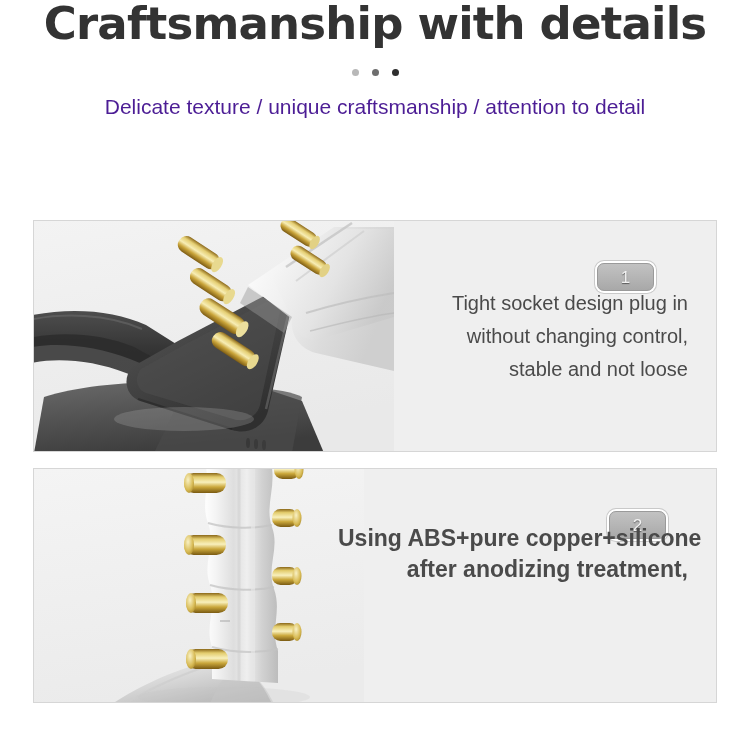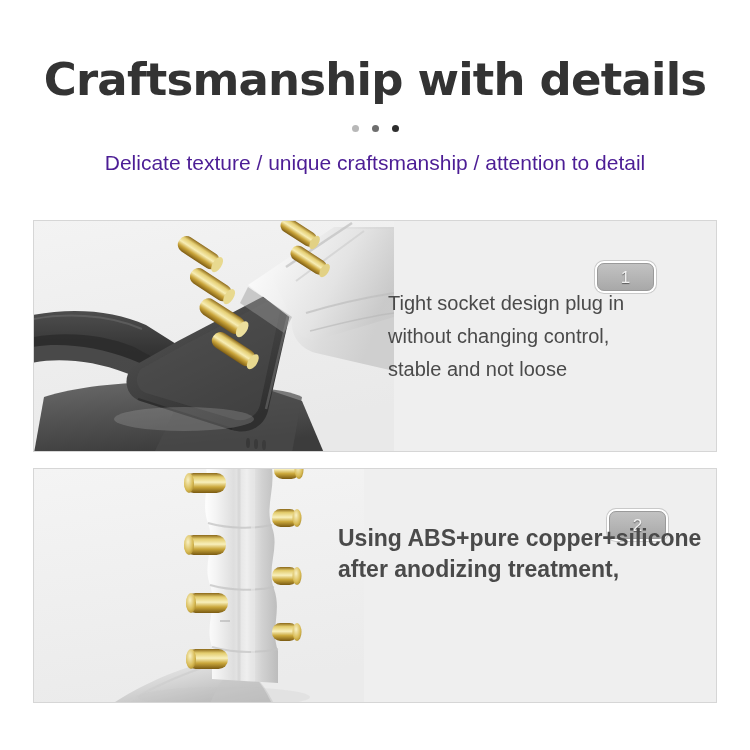--- a/index.html
+++ b/index.html
@@ -14,21 +14,20 @@
 
   .page {
     position: relative;
     width: 750px;
     height: 750px;
     background: #ffffff;
   }
 
   
   .header {
-    padding-top: 56px;
     text-align: center;
   }
 
   .page-title {
     font-size: 45px;
     font-weight: bold;
     color: #333333;
     letter-spacing: -0.8px;
     line-height: 1.08;
     font-family: "DejaVu Sans", sans-serif;
@@ -76,20 +75,21 @@
   }
   .photo-1 { width: 360px; }
   .photo-2 { width: 330px; }
 
   .panel-photo svg { display: block; }
 
   
   .panel-text {
     position: absolute;
     right: 28px;
+    text-align: right;
     color: #4a4a4a;
   }
   .text-1 { top: 66px; width: 300px; }
   .text-2 { top: 54px; width: 350px; }
 
   .panel-text .line {
     font-size: 20px;
     line-height: 33px;
     white-space: nowrap;
     font-family: "Liberation Sans", sans-serif;

